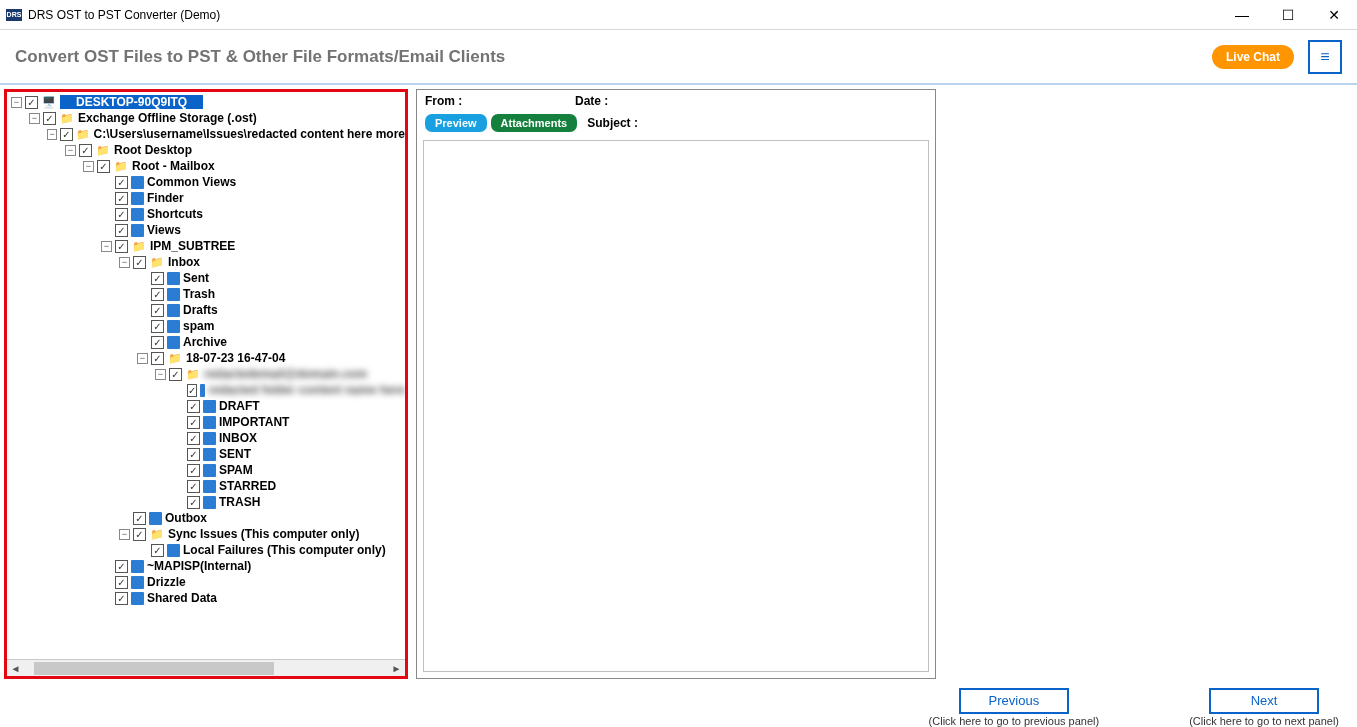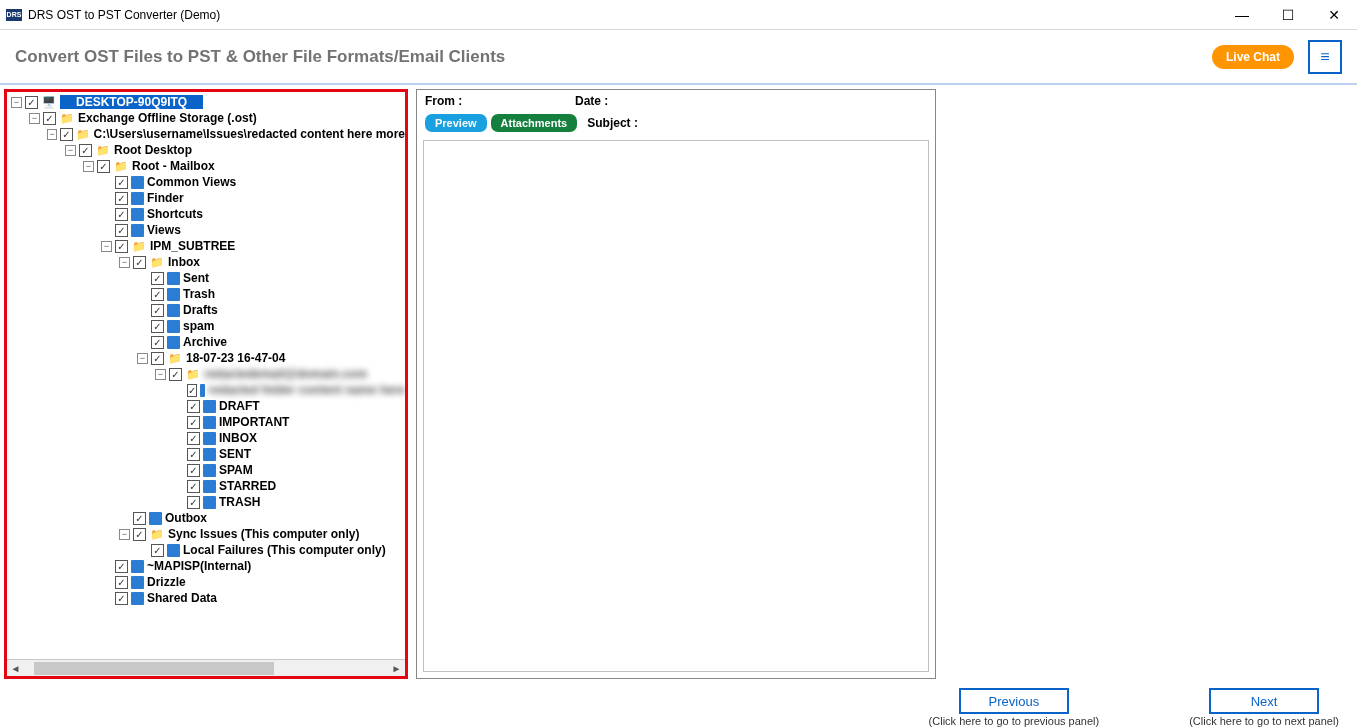--- a/index.html
+++ b/index.html
@@ -38,21 +38,21 @@
   .mid-foot{height:22px;border-top:1px solid #c8c8c8;padding:3px 6px;font-weight:600;font-size:12px}
   .right-panel{width:520px;display:flex;flex-direction:column}
   .right-top{padding:4px 8px;font-size:12px}
   .right-top .line1{display:flex;margin-bottom:6px}
   .right-top .line1 .lblk{font-weight:600;width:150px}
   .right-top .line2{display:flex;align-items:center;gap:4px}
   .pill{border:none;color:#fff;font-size:11px;font-weight:600;padding:3px 10px;border-radius:7px}
   .pill.preview{background:#18a0e0}
   .pill.attach{background:#15803d}
   .right-body{flex:1;border:1px solid #c0c0c0;margin:4px 6px 6px 6px}
-  .footer{height:44px;display:flex;align-items:flex-end;justify-content:flex-end;gap:90px;padding:4px 18px 0 0}
+  .footer{height:44px;display:flex;align-items:center;justify-content:flex-end;gap:90px;padding:4px 18px 0 0}
   .foot-col{display:flex;flex-direction:column;align-items:center}
   .nav-btn{width:110px;height:26px;border:2px solid #0a63c9;color:#0a63c9;background:#fff;font-size:13px;display:flex;align-items:center;justify-content:center}
   .foot-hint{font-size:11px;color:#333;margin-top:1px}
 </style>
 </head>
 <body>
 
 <div class="titlebar">
   <div class="app-ico">DRS</div>
   <div class="title">DRS OST to PST Converter (Demo)</div>

